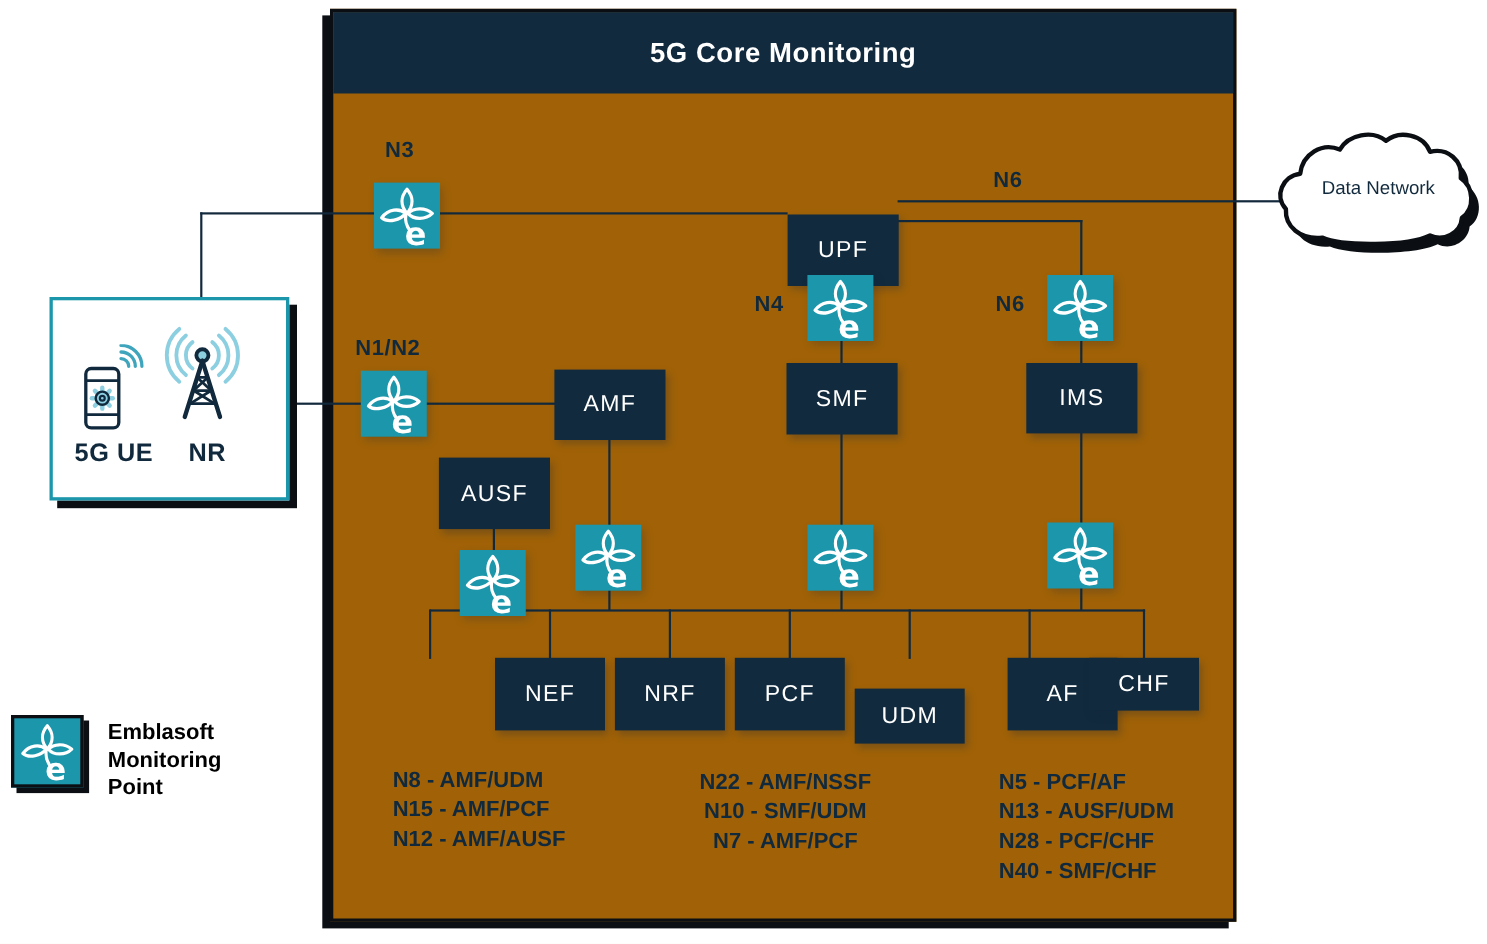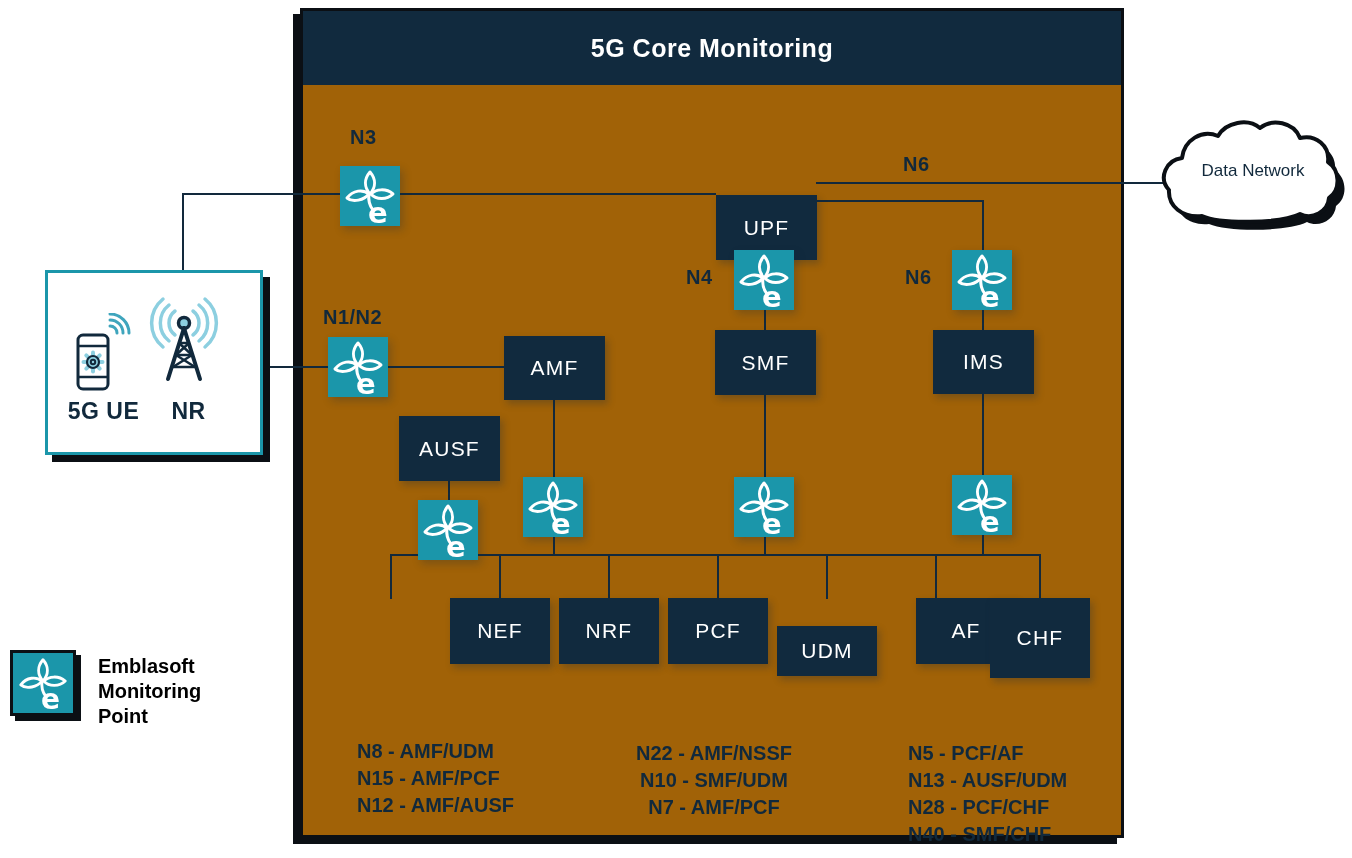--- a/index.html
+++ b/index.html
@@ -63,21 +63,21 @@
     background:#1b96aa; border:3px solid #0b0f14; box-shadow:5px 5px 0 #0b0f14;
     display:flex; align-items:center; justify-content:center;
   }
   .legend-text {
     position:absolute; left:98px; top:654px; width:125px;
     font-weight:bold; font-size:20px; line-height:25px; color:#000000;
   }
   
   .ref-col {
     position:absolute; font-weight:bold; font-size:20px; line-height:27px;
-    color:#11293c; white-space:nowrap;margin-top:42px;
+    color:#11293c; white-space:nowrap;
   }
 </style>
 </head>
 <body>
 
 <div class="canvas">
 
   <svg width="0" height="0" style="position:absolute">
     <defs>
       <g id="emblogo">
@@ -138,21 +138,21 @@
   </div>
   <div class="node" style="left:668px;top:598px;width:100px;height:66px;">
     <span>PCF</span>
   </div>
   <div class="node" style="left:777px;top:598px;width:100px;height:50px;margin-top:28px;">
     <span>UDM</span>
   </div>
   <div class="node" style="left:878px;top:598px;width:100px;height:66px;margin-left:38px;">
     <span>AF</span>
   </div>
-  <div class="node" style="left:990px;top:598px;width:100px;height:80px;">
+  <div class="node" style="left:990px;top:598px;width:100px;height:48px;">
     <span>CHF</span>
   </div>
 
   <div class="mp" style="left:340px;top:166px;">
     <svg viewBox="0 0 60 60" width="60" height="60">
         <use href="#emblogo"></use>
       </svg>
   </div>
   <div class="mp" style="left:328px;top:337px;">
     <svg viewBox="0 0 60 60" width="60" height="60">

